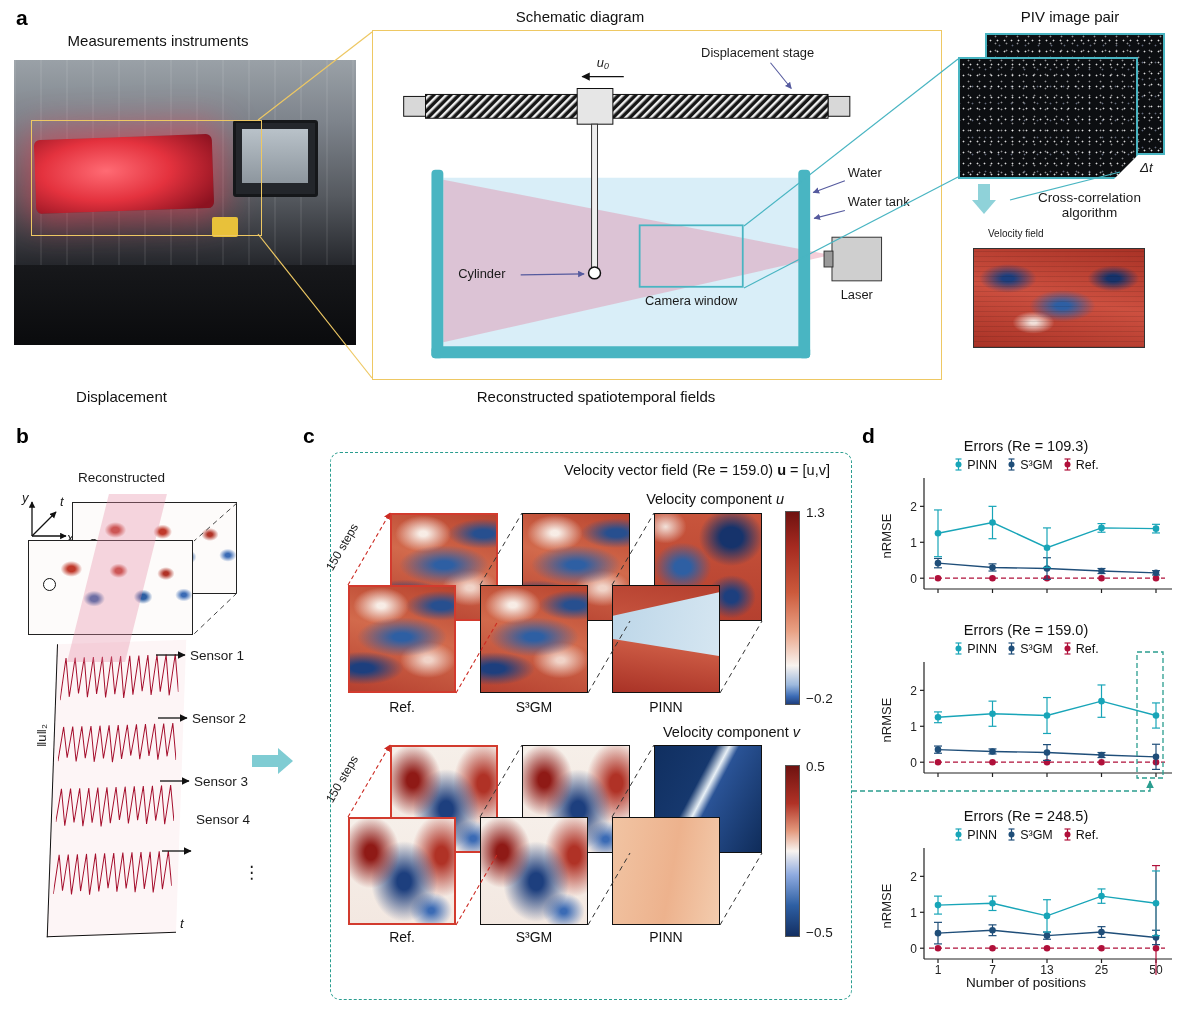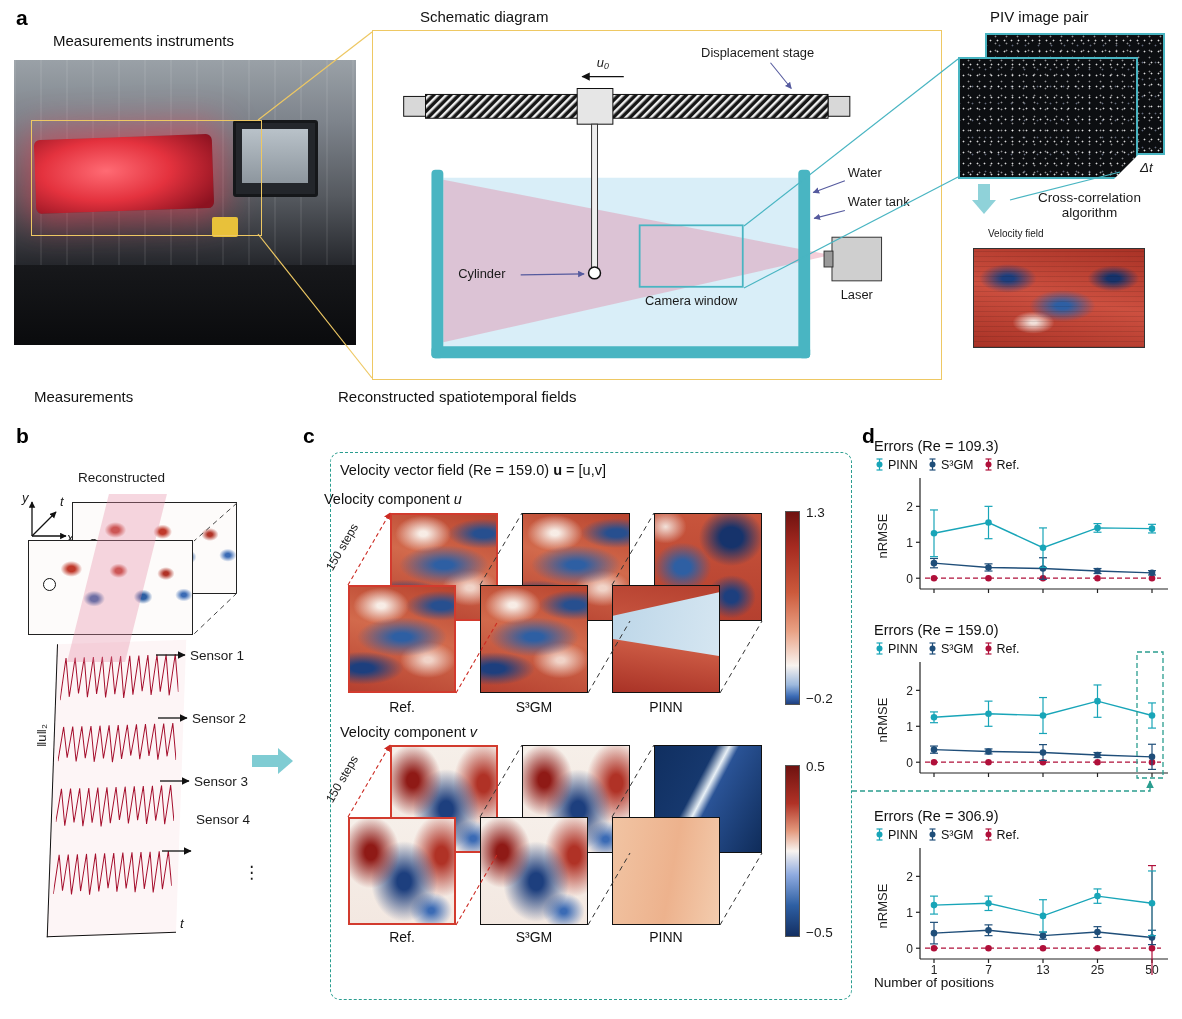--- a/index.html
+++ b/index.html
@@ -1,22 +1,22 @@
 <!DOCTYPE html>
 <html><head>
 <meta charset="utf-8">
 <style>
   html,body{margin:0;padding:0;background:#fff;}
   #page{position:relative;width:1182px;height:1019px;background:#fff;overflow:hidden;
         font-family:"Liberation Sans","DejaVu Sans",sans-serif;color:#1a1a1a;}
   .it{font-style:italic;}
   .plabel{position:absolute;font-size:21px;font-weight:bold;color:#000;}
-  .ptitle{position:absolute;font-size:15px;text-align:left;color:#111;}
+  .ptitle{position:absolute;font-size:15px;text-align:center;color:#111;}
   .lbl{position:absolute;font-size:13.5px;color:#1a1a1a;}
-  .ctitle{position:absolute;font-size:14.5px;text-align:left;color:#111;}
+  .ctitle{position:absolute;font-size:14.5px;text-align:right;color:#111;}
 
   
   #overlay{position:absolute;left:0;top:0;width:1182px;height:1019px;z-index:10;pointer-events:none;}
 
   
   .photo{position:absolute;left:14px;top:60px;width:342px;height:285px;overflow:hidden;
          background:linear-gradient(180deg,#9aa1a7 0%,#7d838b 22%,#55595f 48%,#25272c 72%,#101114 100%);}
   .photo::before{content:"";position:absolute;inset:0;
          background:repeating-linear-gradient(90deg,rgba(255,255,255,0.07) 0 2px,transparent 2px 26px);}
   .ph-tank{position:absolute;left:6%;top:27%;width:52%;height:26%;border-radius:6px;transform:rotate(-2deg);
@@ -106,21 +106,21 @@
       linear-gradient(#f6efe9,#f3e8e1);}
   .bg-v-pinn-front{background:linear-gradient(100deg,#f1c4a3,#edb28d 55%,#f3ccae);}
   .bg-v-pinn-back{background:linear-gradient(118deg,#102f60 0%,#16386e 38%,#e8f0f6 46%,#2a5396 52%,#0f2c5a 100%);}
   .steps{position:absolute;width:74px;text-align:center;font-size:12px;color:#222;transform:rotate(-60deg);}
   .mlabel{position:absolute;width:108px;text-align:center;font-size:14px;color:#111;}
   .cbar{position:absolute;left:785px;width:15px;border:1px solid #555;box-sizing:border-box;}
   .cbar-u{top:511px;height:194px;background:linear-gradient(180deg,#6f1210 0%,#a52a20 18%,#cc5a3c 42%,#e9a184 62%,#f8f3ef 80%,#9db9dd 90%,#3b6bb5 96%,#1f3f7e 100%);}
   .cbar-v{top:765px;height:172px;background:linear-gradient(180deg,#6f1210 0%,#b03226 22%,#e3987c 38%,#f8f3ef 50%,#8fabe0 64%,#2e5fa3 82%,#132f62 100%);}
 
   
-  .d-chart{position:absolute;left:874px;width:304px;display:flex;flex-direction:column;}
+  .d-chart{position:absolute;left:874px;width:304px;display:flex;flex-direction:column;align-items:center;}
   .chart-title{font-size:14.5px;height:20px;line-height:20px;color:#111;}
   .legend{display:flex;gap:9px;height:17px;align-items:center;font-size:12.5px;color:#111;}
   .leg-item{display:inline-flex;align-items:center;gap:3px;}
   svg.plot{display:block;}
   .tk{font-size:12px;fill:#222;font-family:"Liberation Sans","DejaVu Sans",sans-serif;}
   .yl{font-size:13px;}
   .xlabel{font-size:13.5px;color:#111;}
 </style>
 </head>
 <body>
@@ -195,21 +195,21 @@
   <div class="piv" style="left:985px;top:33px;z-index:4"></div>
   <div class="piv" style="left:958px;top:57px;z-index:5"></div>
   <div class="fold"></div>
   <div class="lbl it" style="left:1140px;top:160px;z-index:7">Δt</div>
 
   <div class="arrow-down"></div>
   <div class="lbl" style="left:1012px;top:190px;width:155px;text-align:center">Cross-correlation algorithm</div>
   <div class="lbl" style="left:988px;top:228px;font-size:10px">Velocity field</div>
   <div class="velfield"></div>
 
-  <div class="ptitle" style="left:34px;top:388px;width:175px">Measurements</div>
+  <div class="ptitle" style="left:34px;top:388px;width:175px">Displacement</div>
   <div class="plabel" style="left:16px;top:424px">b</div>
   <div class="lbl" style="left:34px;top:470px;width:175px;text-align:center">Reconstructed</div>
 
   <svg class="triad" width="54" height="54" viewBox="0 0 54 54">
     <defs>
       <marker id="tArr" markerWidth="7" markerHeight="7" refX="4.5" refY="2.5" orient="auto">
         <path d="M0,0 L5,2.5 L0,5 z" fill="#111"></path>
       </marker>
     </defs>
     <line x1="12" y1="46" x2="12" y2="12" stroke="#111" stroke-width="1.3" marker-end="url(#tArr)"></line>
@@ -246,21 +246,21 @@
 
   <div class="lbl" style="left:190px;top:648px">Sensor 1</div>
   <div class="lbl" style="left:192px;top:711px">Sensor 2</div>
   <div class="lbl" style="left:194px;top:774px">Sensor 3</div>
   <div class="lbl" style="left:196px;top:812px">Sensor 4</div>
   <div class="lbl" style="left:243px;top:862px;font-size:17px">⋮</div>
   <div class="lbl it" style="left:180px;top:916px">t</div>
 
   <div class="arrow-right"></div>
 
-  <div class="ptitle" style="left:338px;top:388px;width:480px">Reconstructed spatiotemporal fields</div>
+  <div class="ptitle" style="left:356px;top:388px;width:480px">Reconstructed spatiotemporal fields</div>
   <div class="plabel" style="left:303px;top:424px">c</div>
   <div class="cbox"></div>
 
   <div class="ctitle" style="left:340px;top:462px;width:490px"><span>Velocity vector field (Re = 159.0) </span><b>u</b><span> = [u,v]</span></div>
   <div class="ctitle" style="left:324px;top:491px;width:460px"><span>Velocity component </span><i>u</i></div>
 
   <div class="fimg redb bg-u1" style="left:390px;top:513px;z-index:1"></div>
   <div class="fimg bg-u1" style="left:522px;top:513px;z-index:1"></div>
   <div class="fimg bg-u-pinn-back" style="left:654px;top:513px;z-index:1"></div>
   <div class="fimg redb bg-u1" style="left:348px;top:585px;z-index:2"></div>
@@ -480,21 +480,21 @@
         <line x1="219.5" y1="60.305084745762706" x2="227.5" y2="60.305084745762706" stroke="#18a5b8" stroke-width="1.2"></line>
         <circle cx="223.5" cy="44.13559322033898" r="3.3" fill="#18a5b8"></circle>
         <line x1="278" y1="71.08474576271186" x2="278" y2="45.93220338983051" stroke="#18a5b8" stroke-width="1.2"></line>
         <line x1="274" y1="45.93220338983051" x2="282" y2="45.93220338983051" stroke="#18a5b8" stroke-width="1.2"></line>
         <line x1="274" y1="71.08474576271186" x2="282" y2="71.08474576271186" stroke="#18a5b8" stroke-width="1.2"></line>
         <circle cx="278" cy="58.50847457627119" r="3.3" fill="#18a5b8"></circle>
       </svg>
   </div>
 
   <div class="d-chart" style="top:806px">
-    <div class="chart-title">Errors (Re = 306.9)</div>
+    <div class="chart-title">Errors (Re = 248.5)</div>
     <div class="legend">
         <span class="leg-item">
           <svg width="11" height="15">
             <line x1="5.5" y1="2" x2="5.5" y2="13" stroke="#18a5b8" stroke-width="1.2"></line>
             <line x1="2.5" y1="2" x2="8.5" y2="2" stroke="#18a5b8" stroke-width="1.2"></line>
             <line x1="2.5" y1="13" x2="8.5" y2="13" stroke="#18a5b8" stroke-width="1.2"></line>
             <circle cx="5.5" cy="7.5" r="3" fill="#18a5b8"></circle>
           </svg>
           <span>PINN</span>
         </span>

